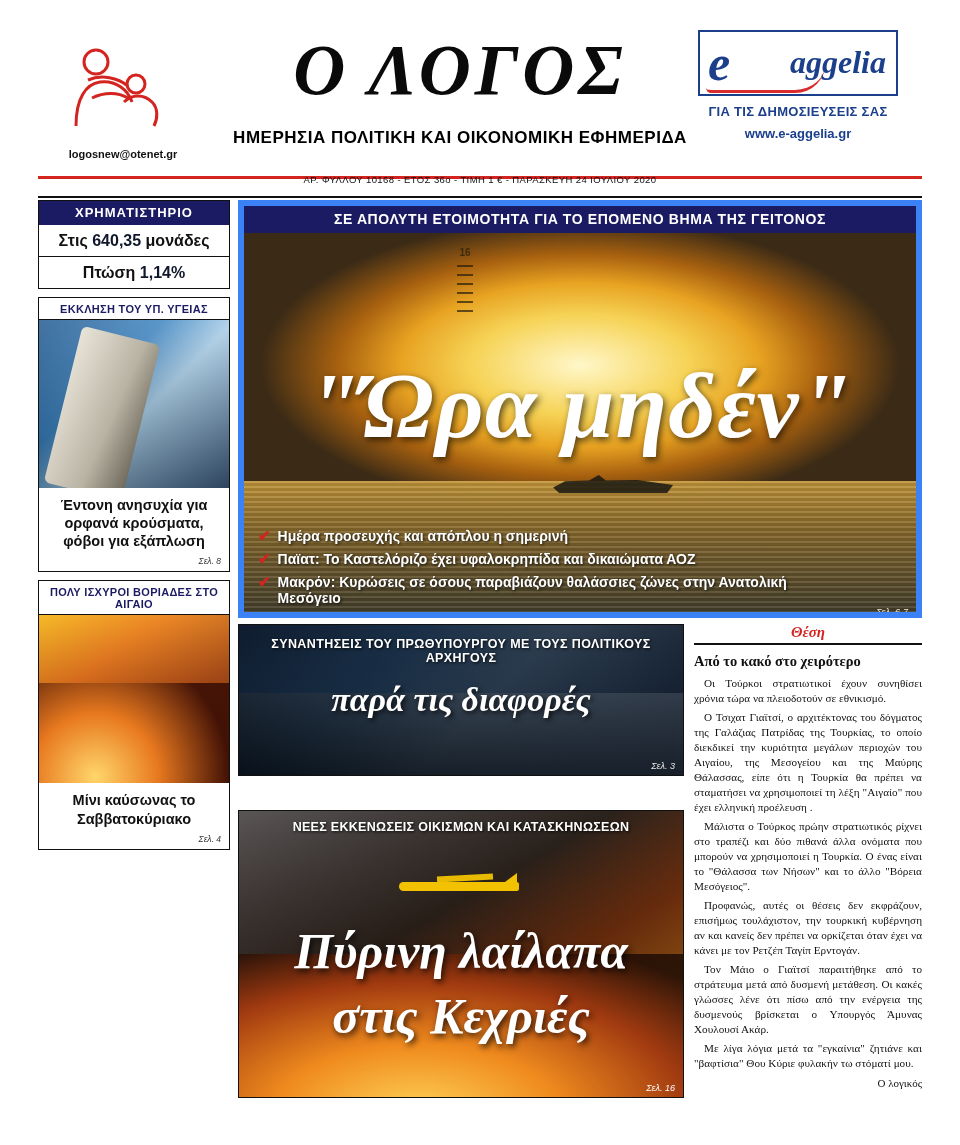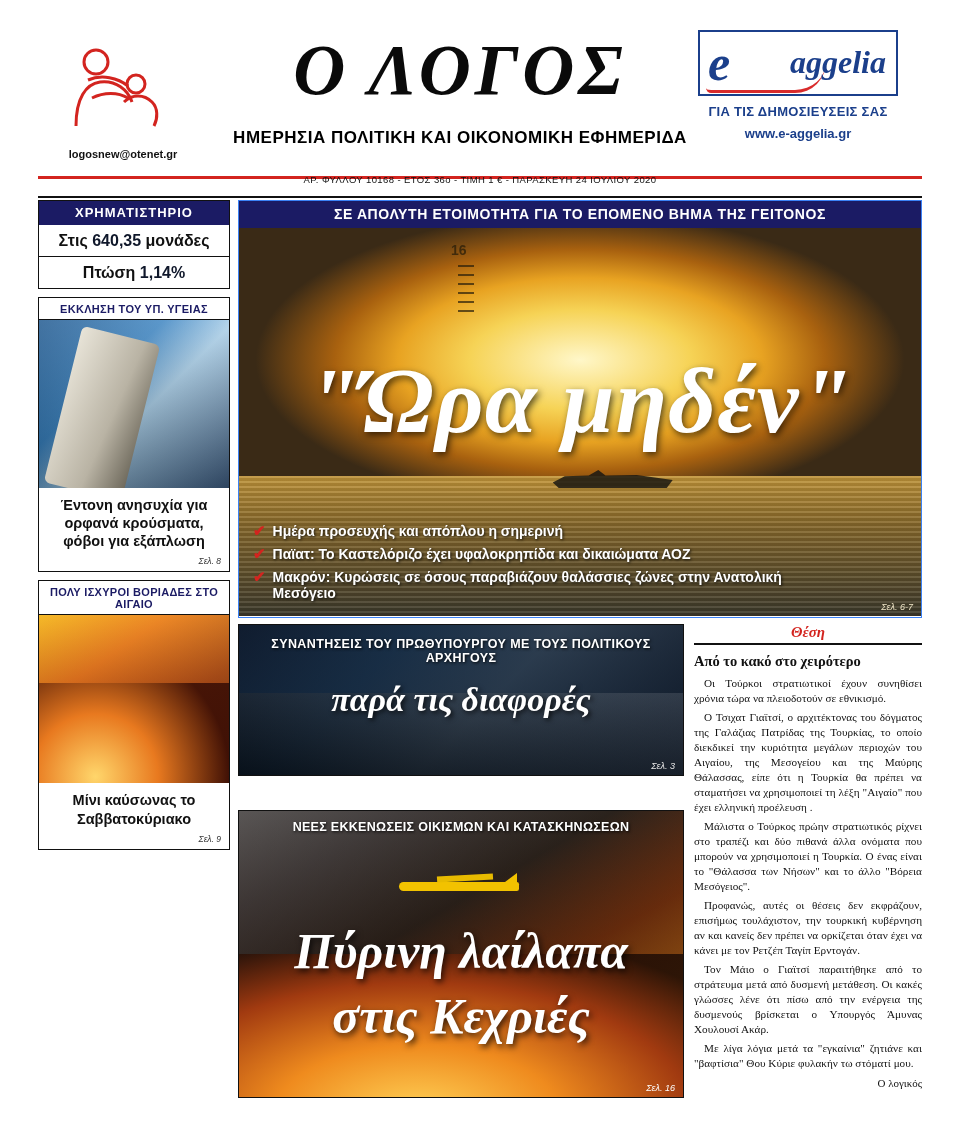--- a/index.html
+++ b/index.html
@@ -267,21 +267,21 @@
     background: radial-gradient(circle at 30% 80%, #ffd66b 0%, #e8791f 35%, rgba(60,15,5,0.9) 75%);
   }
 
   
   .lead {
     position: absolute;
     left: 238px;
     top: 200px;
     width: 684px;
     height: 418px;
-    border: 1px solid #3b82f6;
+    border: 6px solid #3b82f6;
     box-sizing: border-box;
     overflow: hidden;
   }
   .lead-kicker {
     background: #1b1b64;
     color: #fff;
     text-align: center;
     font-size: 14px;
     font-weight: bold;
     letter-spacing: 0.6px;
@@ -310,28 +310,28 @@
     left: 46%;
     bottom: 128px;
     width: 120px;
     height: 18px;
     background: #1a1712;
     clip-path: polygon(0 70%, 10% 35%, 30% 30%, 38% 0, 44% 30%, 70% 28%, 100% 55%, 95% 100%, 5% 100%);
     opacity: 0.85;
   }
   .scope {
     position: absolute;
-    left: 212px;
+    left: 206px;
     top: 14px;
     width: 30px;
     height: 95px;
     color: rgba(40,30,10,0.75);
-    font-size: 14px;
-    font-weight: bold;
-    text-align: left;
+    font-size: 10px;
+    font-weight: bold;
+    text-align: center;
   }
   .scope .tick {
     width: 16px;
     height: 2px;
     background: rgba(40,30,10,0.7);
     margin: 7px auto 0;
   }
   .lead-title {
     position: absolute;
     left: 0;
@@ -641,21 +641,21 @@
       <div class="lbox-head">ΕΚΚΛΗΣΗ ΤΟΥ ΥΠ. ΥΓΕΙΑΣ</div>
       <div class="lbox-photo ph-vaccine"></div>
       <div class="lbox-cap">Έντονη ανησυχία για ορφανά κρούσματα, φόβοι για εξάπλωση</div>
       <div class="lbox-page">Σελ. 8</div>
     </div>
 
     <div class="lbox">
       <div class="lbox-head">ΠΟΛΥ ΙΣΧΥΡΟΙ ΒΟΡΙΑΔΕΣ ΣΤΟ ΑΙΓΑΙΟ</div>
       <div class="lbox-photo ph-fire"></div>
       <div class="lbox-cap">Μίνι καύσωνας το Σαββατοκύριακο</div>
-      <div class="lbox-page">Σελ. 9</div>
+      <div class="lbox-page">Σελ. 4</div>
     </div>
   </div>
 
   <div class="lead">
     <div class="lead-kicker">ΣΕ ΑΠΟΛΥΤΗ ΕΤΟΙΜΟΤΗΤΑ ΓΙΑ ΤΟ ΕΠΟΜΕΝΟ ΒΗΜΑ ΤΗΣ ΓΕΙΤΟΝΟΣ</div>
     <div class="lead-photo">
       <div class="sea"></div>
       <div class="ship"></div>
       <div class="scope">
         <span>16</span>

